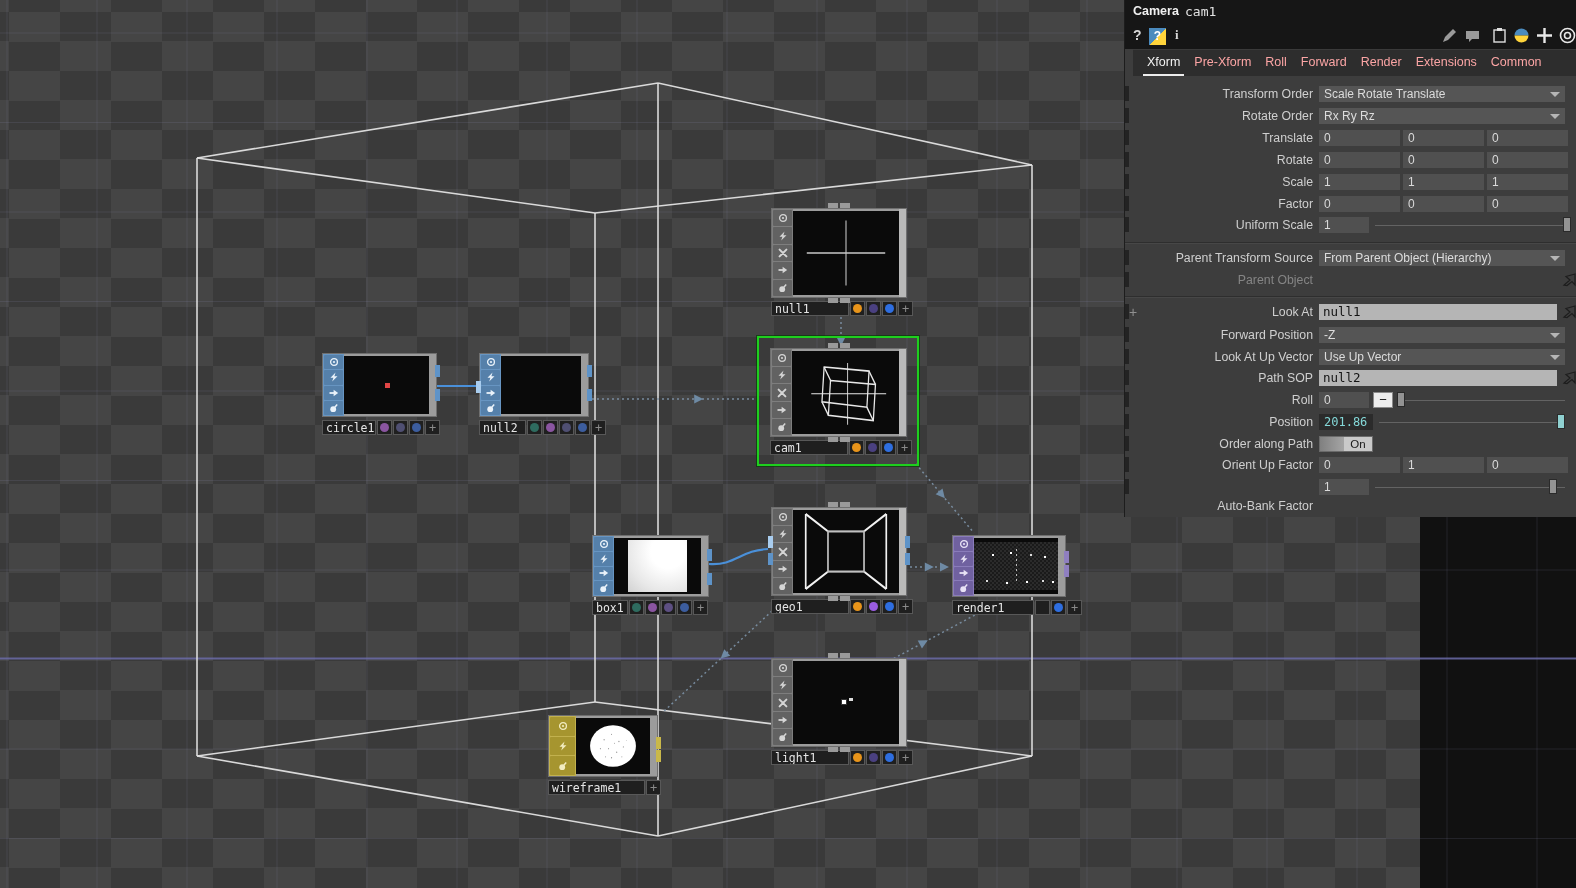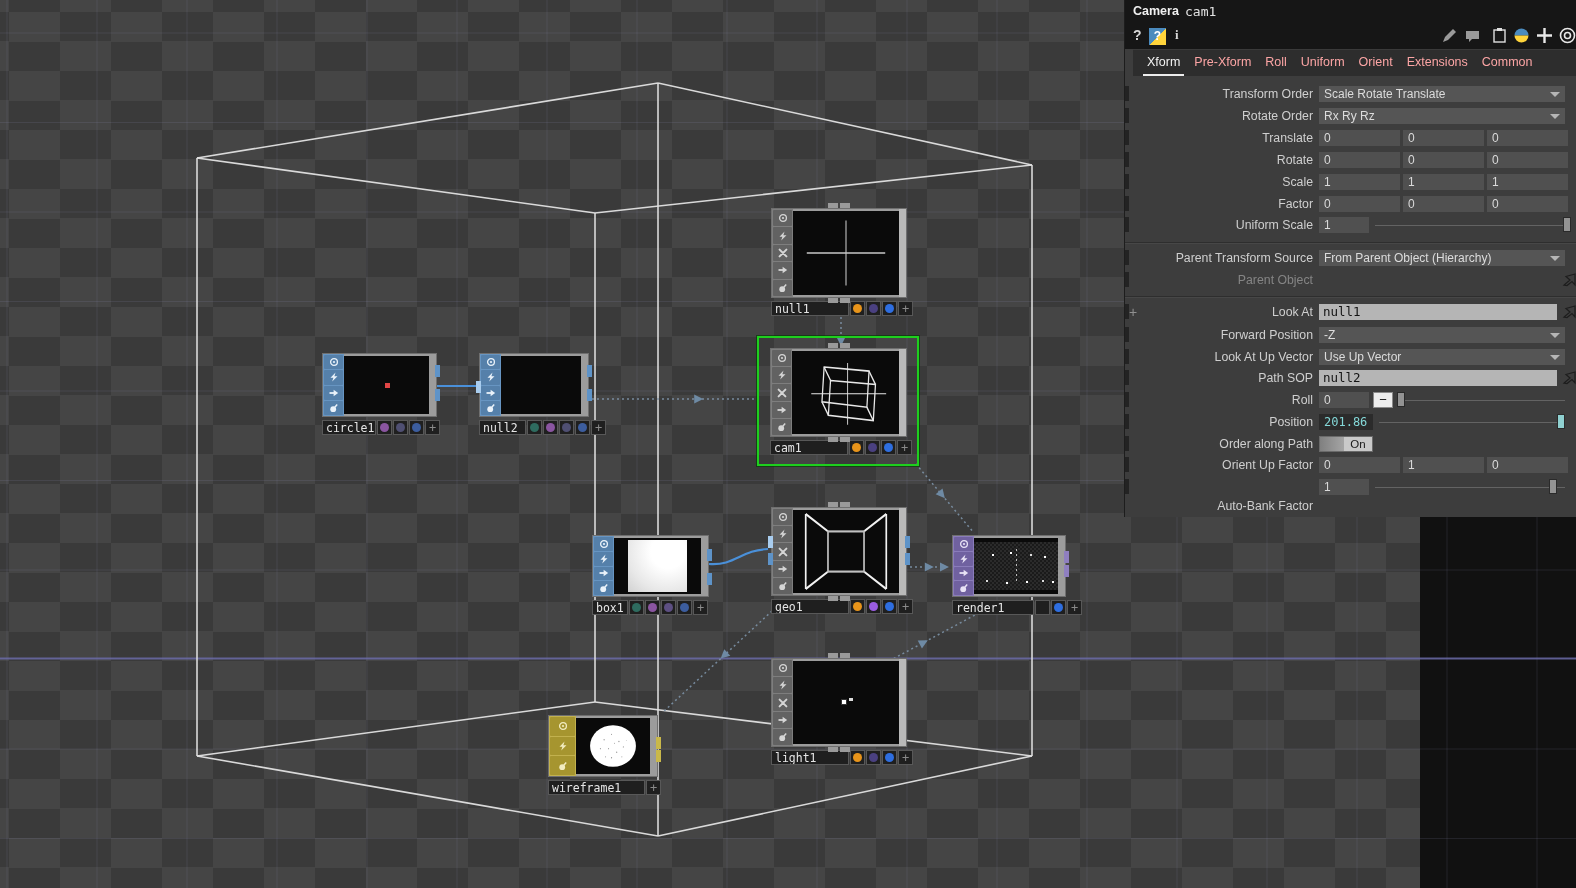--- a/index.html
+++ b/index.html
@@ -613,22 +613,22 @@
         </svg>
         <svg class="hicon" style="left:434px" width="17" height="17">
           <circle cx="8.5" cy="8.5" r="7" fill="none" stroke="#e8e8e8" stroke-width="1.6"></circle>
           <circle cx="8.5" cy="8.5" r="3" fill="none" stroke="#e8e8e8" stroke-width="1.6"></circle>
         </svg>
       </div>
     <div id="tabrow">
         <div class="tab active">Xform</div>
         <div class="tab">Pre-Xform</div>
         <div class="tab">Roll</div>
-        <div class="tab">Uniform</div>
-        <div class="tab">Orient</div>
+        <div class="tab">Forward</div>
+        <div class="tab">Render</div>
         <div class="tab">Extensions</div>
         <div class="tab">Common</div>
       </div>
     <div id="prows">
         <div class="sep" style="top:242px"></div>
         <div class="sep" style="top:296px"></div>
         <div class="chip" style="top:86px"></div>
         <div class="plabel" style="top:86px">Transform Order</div>
         <div class="dd" style="top:86px"><span>Scale Rotate Translate</span><span class="tri"></span></div>
         <div class="chip" style="top:108px"></div>

